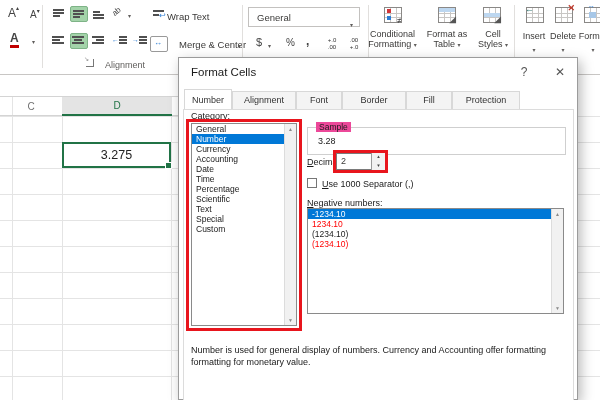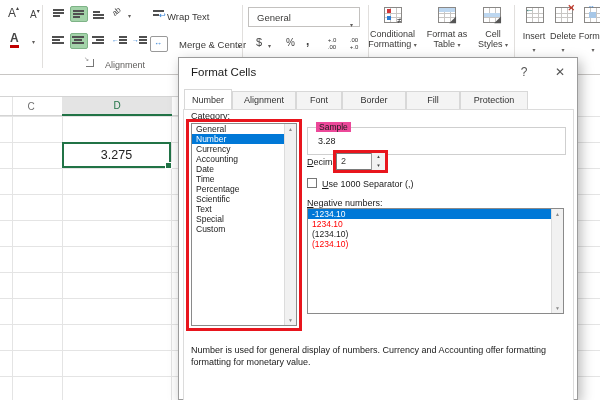--- a/index.html
+++ b/index.html
@@ -261,21 +261,21 @@
   <div class="dialog">
     <span class="dlg-title">Format Cells</span>
     <span class="dlg-btn" style="left:334px;">?</span>
     <span class="dlg-btn" style="left:370px;">✕</span>
 
     <div class="tabs">
       <div class="tab active" style="width:48px;">Number</div>
       <div class="tab" style="width:64px;">Alignment</div>
       <div class="tab" style="width:46px;">Font</div>
       <div class="tab" style="width:64px;">Border</div>
-      <div class="tab" style="width:54px;">Fill</div>
+      <div class="tab" style="width:46px;">Fill</div>
       <div class="tab" style="width:68px;">Protection</div>
     </div>
     <div class="panel"></div>
 
     <span class="lbl" style="left:12px;top:53px;"><span class="accel">C</span><span>ategory:</span></span>
     <div class="redbox" style="left:7px;top:61px;width:116px;height:212px;"></div>
     <div class="listbox" style="left:12px;top:65px;width:106px;height:203px;">
       <div class="litem">General</div>
       <div class="litem sel">Number</div>
       <div class="litem">Currency</div>

